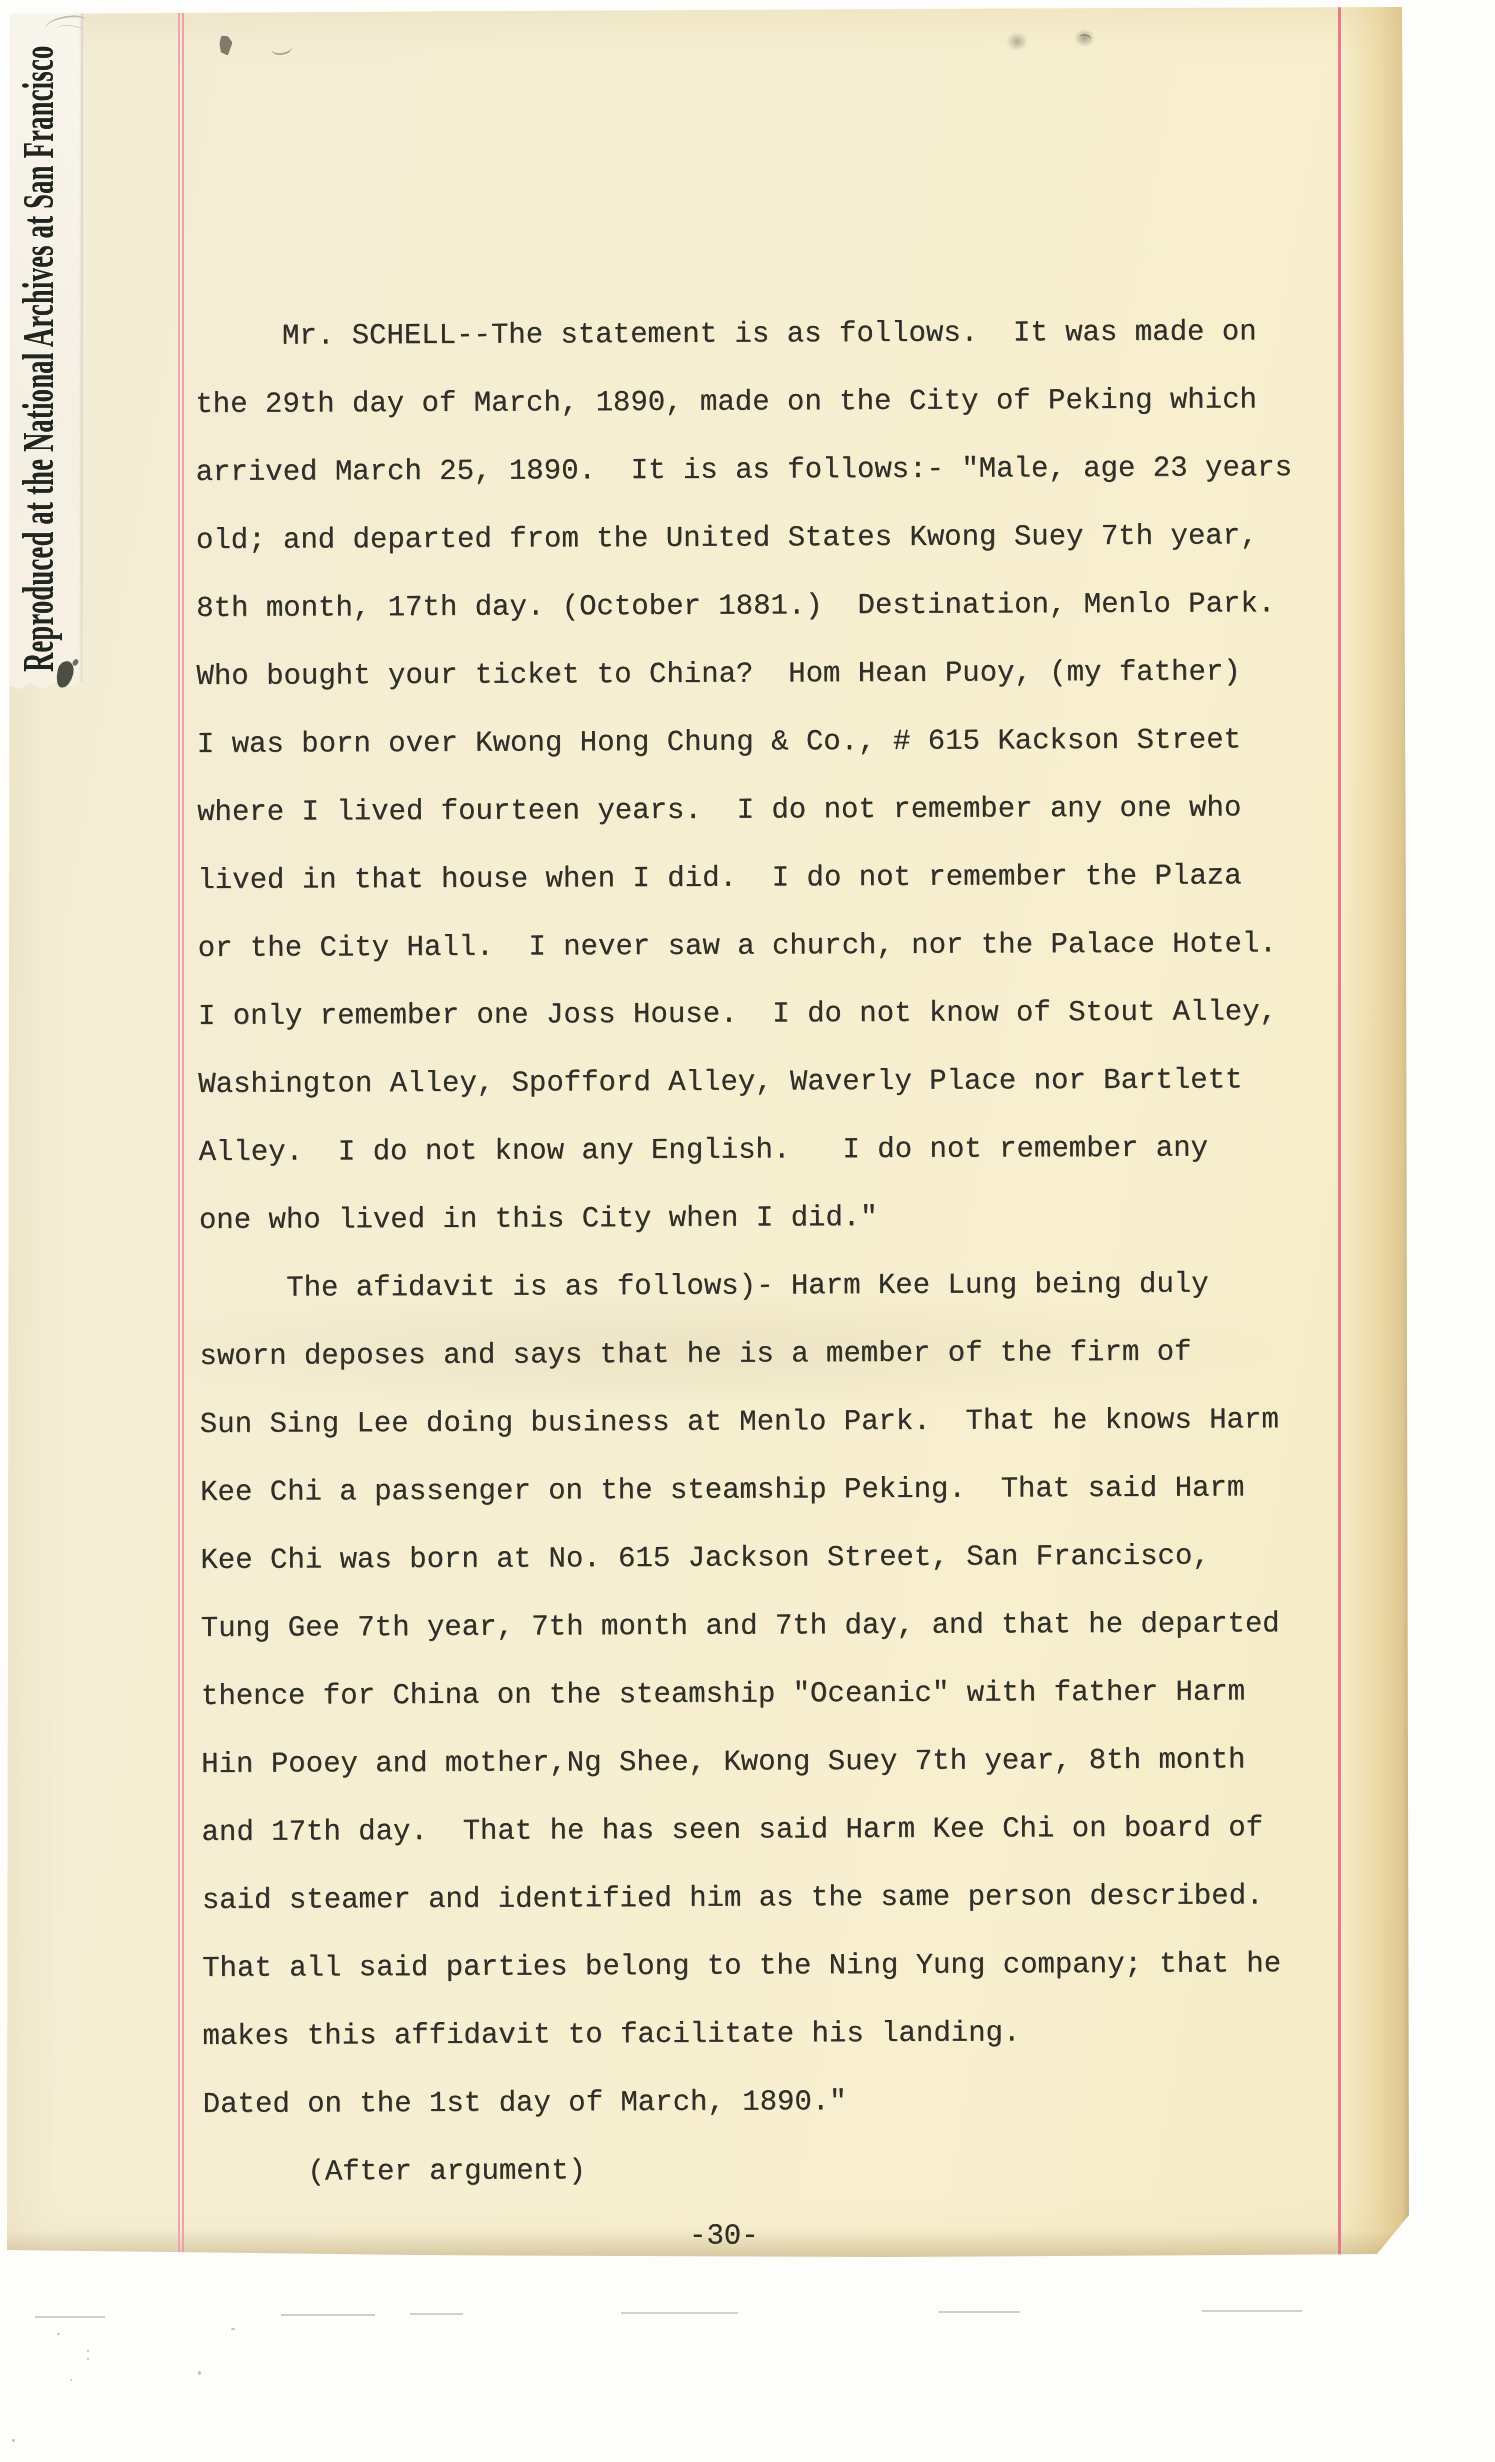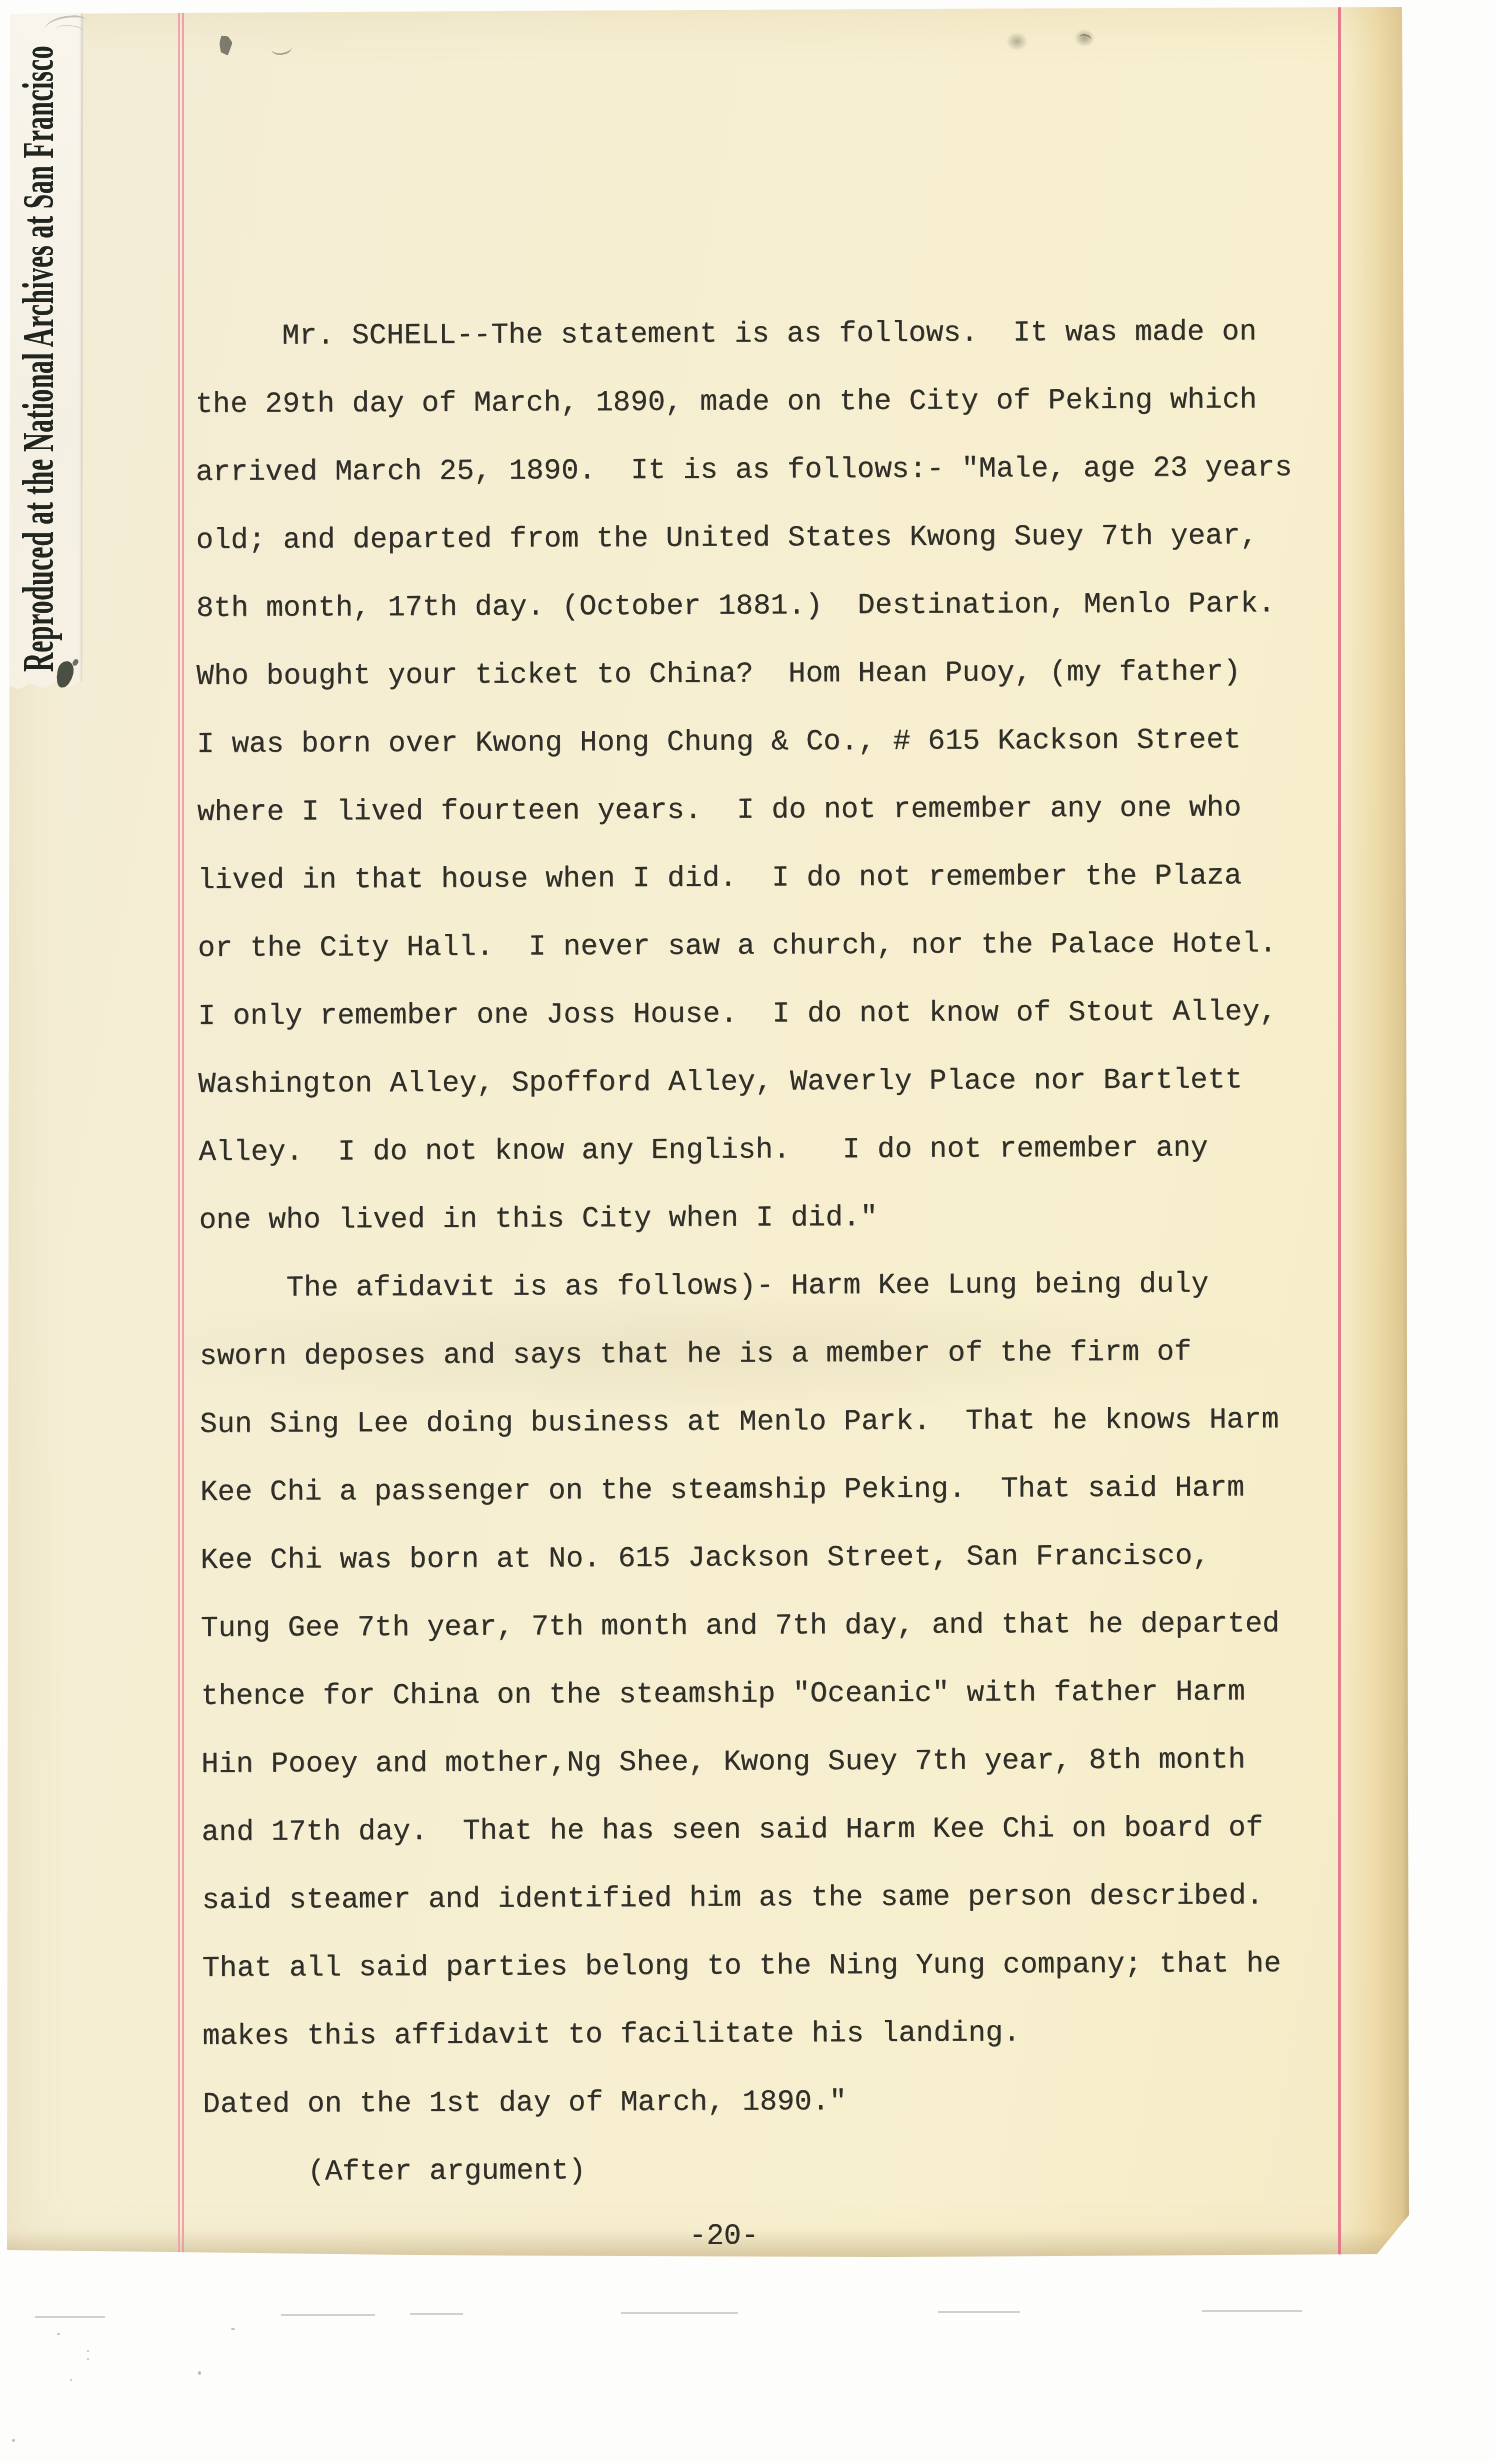--- a/index.html
+++ b/index.html
@@ -117,21 +117,21 @@
     <div class="tl">thence for China on the steamship "Oceanic" with father Harm</div>
     <div class="tl">Hin Pooey and mother,Ng Shee, Kwong Suey 7th year, 8th month</div>
     <div class="tl">and 17th day.  That he has seen said Harm Kee Chi on board of</div>
     <div class="tl">said steamer and identified him as the same person described.</div>
     <div class="tl">That all said parties belong to the Ning Yung company; that he</div>
     <div class="tl">makes this affidavit to facilitate his landing.</div>
     <div class="tl">Dated on the 1st day of March, 1890."</div>
     <div class="tl">      (After argument)</div>
   </div>
 
-  <div class="pageno">-20-</div>
+  <div class="pageno">-30-</div>
 
   <div class="dash" style="left:35px;top:2316px;width:70px;"></div>
   <div class="dash" style="left:281px;top:2314px;width:94px;"></div>
   <div class="dash" style="left:410px;top:2313px;width:53px;"></div>
   <div class="dash" style="left:621px;top:2312px;width:117px;"></div>
   <div class="dash" style="left:938px;top:2311px;width:82px;"></div>
   <div class="dash" style="left:1202px;top:2310px;width:100px;"></div>
 
   <div class="speck" style="left:87px;top:2350px;width:2.3px;height:2.3px;"></div>
   <div class="speck" style="left:87px;top:2358px;width:2.3px;height:2.3px;"></div>

